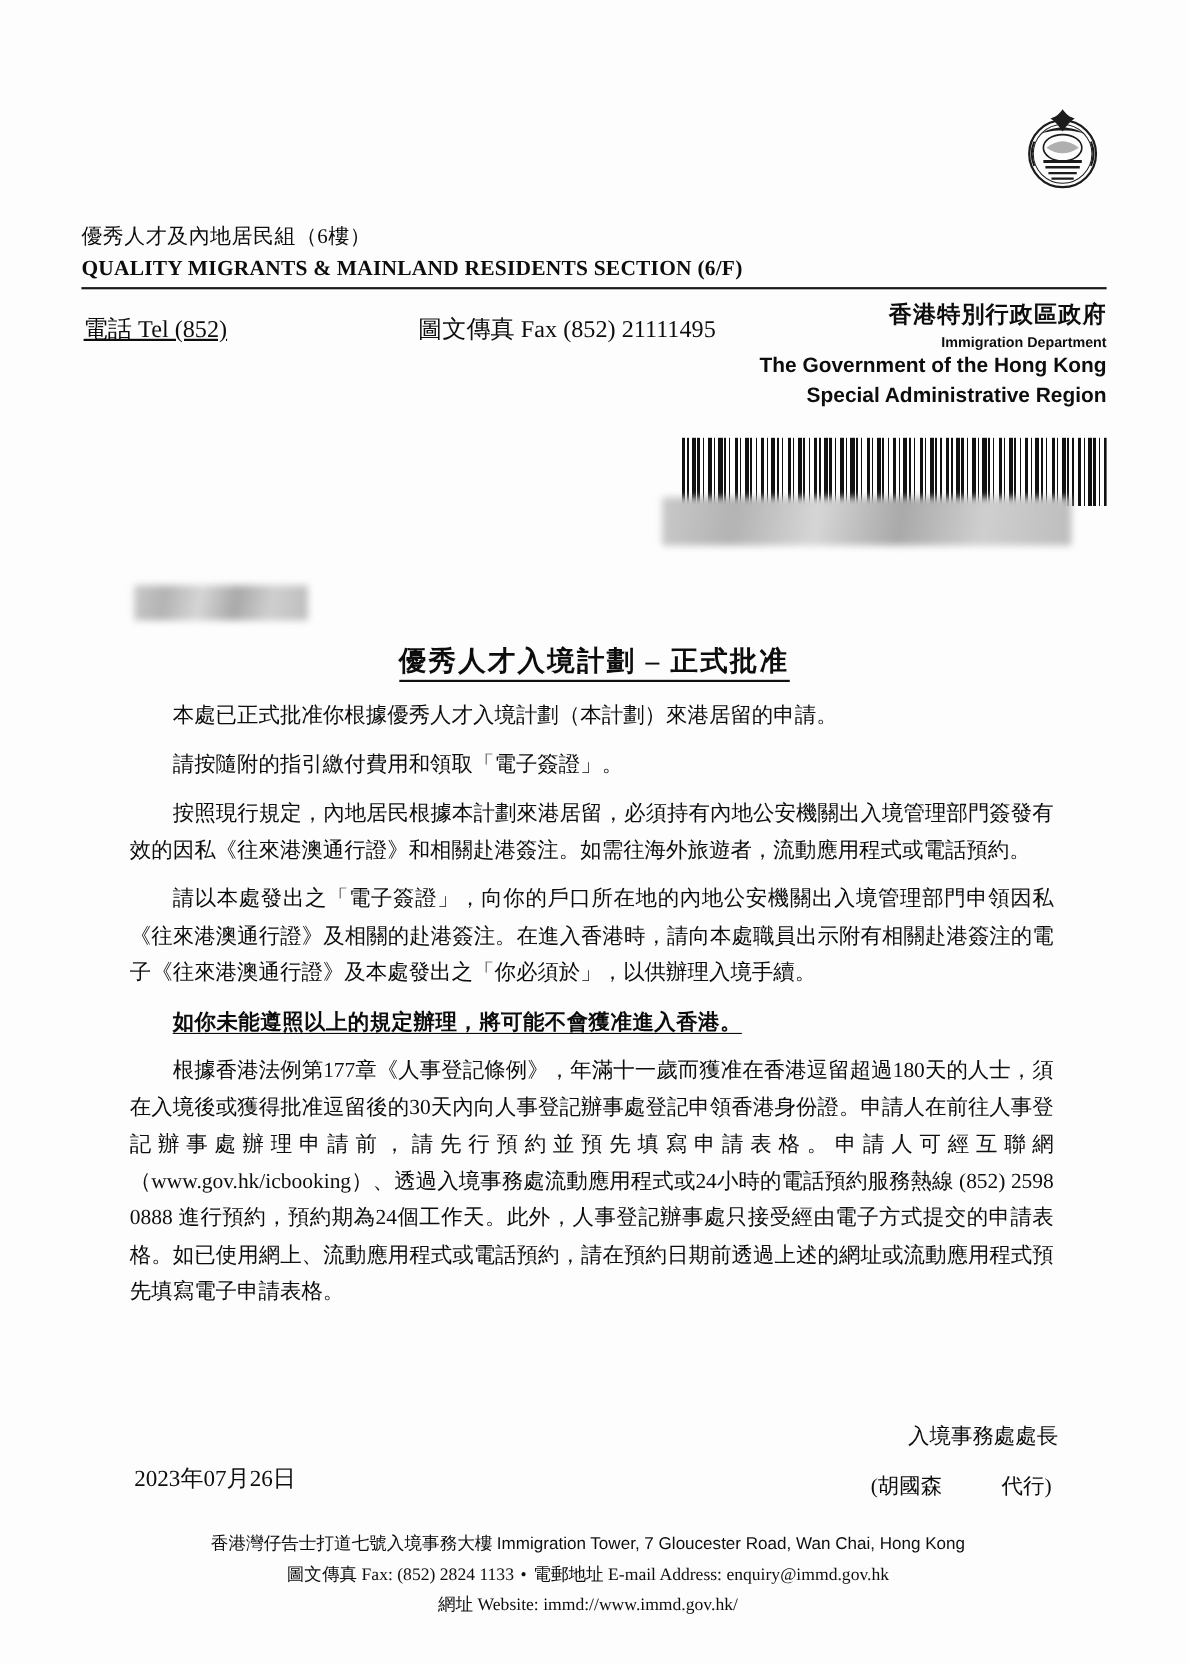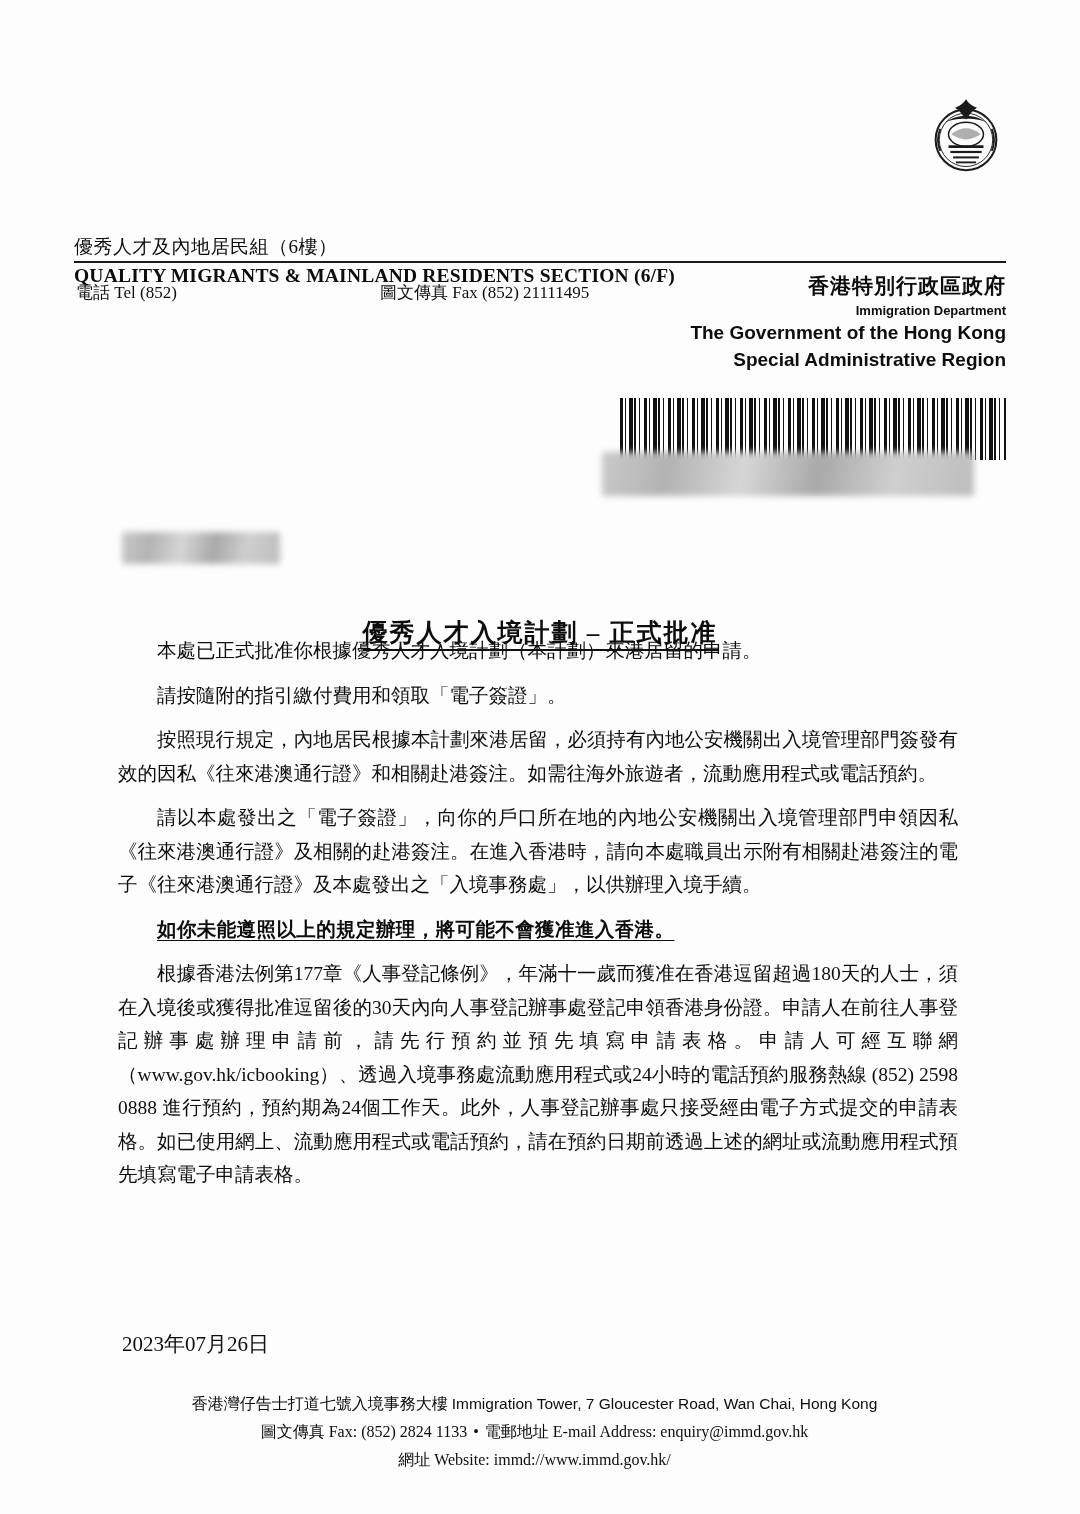--- a/index.html
+++ b/index.html
@@ -35,21 +35,20 @@
     position: absolute;
     left: 74px;
     top: 202px;
     width: 932px;
   }
   .section-head .cn {
     font-family: "Liberation Serif", serif;
     font-size: 19px;
     letter-spacing: 0.5px;
     line-height: 1.5;
-    margin-top: 31px;
   }
   .section-head .en {
     font-family: "Liberation Serif", serif;
     font-size: 19.5px;
     font-weight: 700;
     letter-spacing: 0.2px;
     line-height: 1.45;
   }
   .rule {
     position: absolute;
@@ -58,22 +57,23 @@
     width: 932px;
     height: 1.5px;
     background: #1a1a1a;
   }
 
   
   .contact {
     position: absolute;
     left: 76px;
     top: 276px;
-    font-size: 17px;
+    font-size: 22px;
     line-height: 2.05;
+    text-decoration: underline;
   }
   .contact .row { white-space: nowrap; }
   .contact .fax-col {
     position: absolute;
     left: 304px;
     top: 0;
     white-space: nowrap;
   }
   .redact {
     display: inline-block;
@@ -137,21 +137,20 @@
 
   
   .doc-title {
     position: absolute;
     left: 0; right: 0;
     top: 584px;
     text-align: center;
     font-size: 25px;
     font-weight: 700;
     letter-spacing: 2px;
-    margin-top: 32px;
   }
   .doc-title span {
     border-bottom: 2px solid #111;
     padding-bottom: 3px;
   }
 
   .body {
     position: absolute;
     left: 118px;
     top: 634px;
@@ -251,25 +250,31 @@
   <div class="redact redact-addr"></div>
 
   <div class="doc-title">
     <span>優秀人才入境計劃 – 正式批准</span>
   </div>
 
   <div class="body">
     <p>本處已正式批准你根據優秀人才入境計劃（本計劃）來港居留的申請。</p>
     <p>請按隨附的指引繳付費用和領取「電子簽證」。</p>
     <p>按照現行規定，內地居民根據本計劃來港居留，必須持有內地公安機關出入境管理部門簽發有效的因私《往來港澳通行證》和相關赴港簽注。如需往海外旅遊者，流動應用程式或電話預約。</p>
-    <p>請以本處發出之「電子簽證」，向你的戶口所在地的內地公安機關出入境管理部門申領因私《往來港澳通行證》及相關的赴港簽注。在進入香港時，請向本處職員出示附有相關赴港簽注的電子《往來港澳通行證》及本處發出之「入境事務處」，以供辦理入境手續。</p>
+    <p>請以本處發出之「電子簽證」，向你的戶口所在地的內地公安機關出入境管理部門申領因私《往來港澳通行證》及相關的赴港簽注。在進入香港時，請向本處職員出示附有相關赴港簽注的電子《往來港澳通行證》及本處發出之「你必須於」，以供辦理入境手續。</p>
     <p class="warn">如你未能遵照以上的規定辦理，將可能不會獲准進入香港。</p>
     <p>根據香港法例第177章《人事登記條例》，年滿十一歲而獲准在香港逗留超過180天的人士，須在入境後或獲得批准逗留後的30天內向人事登記辦事處登記申領香港身份證。申請人在前往人事登記辦事處辦理申請前，請先行預約並預先填寫申請表格。申請人可經互聯網　（www.gov.hk/icbooking）、透過入境事務處流動應用程式或24小時的電話預約服務熱線 (852) 2598 0888 進行預約，預約期為24個工作天。此外，人事登記辦事處只接受經由電子方式提交的申請表格。如已使用網上、流動應用程式或電話預約，請在預約日期前透過上述的網址或流動應用程式預先填寫電子申請表格。</p>
   </div>
 
+  <div class="signoff">
+    <div>入境事務處處長</div>
+    <div class="name">
+      <span>(胡國森</span><span class="gap"></span><span>代行)</span>
+    </div>
+  </div>
 
   <div class="date">2023年07月26日</div>
 
   <div class="footer">
     <div class="l1">
       <span>香港灣仔告士打道七號入境事務大樓</span>
       <span class="en">Immigration Tower, 7 Gloucester Road, Wan Chai, Hong Kong</span>
     </div>
     <div class="l2">
       <span>圖文傳真  Fax: (852) 2824 1133</span><span class="sep">•</span><span>電郵地址  E-mail Address: enquiry@immd.gov.hk</span>

